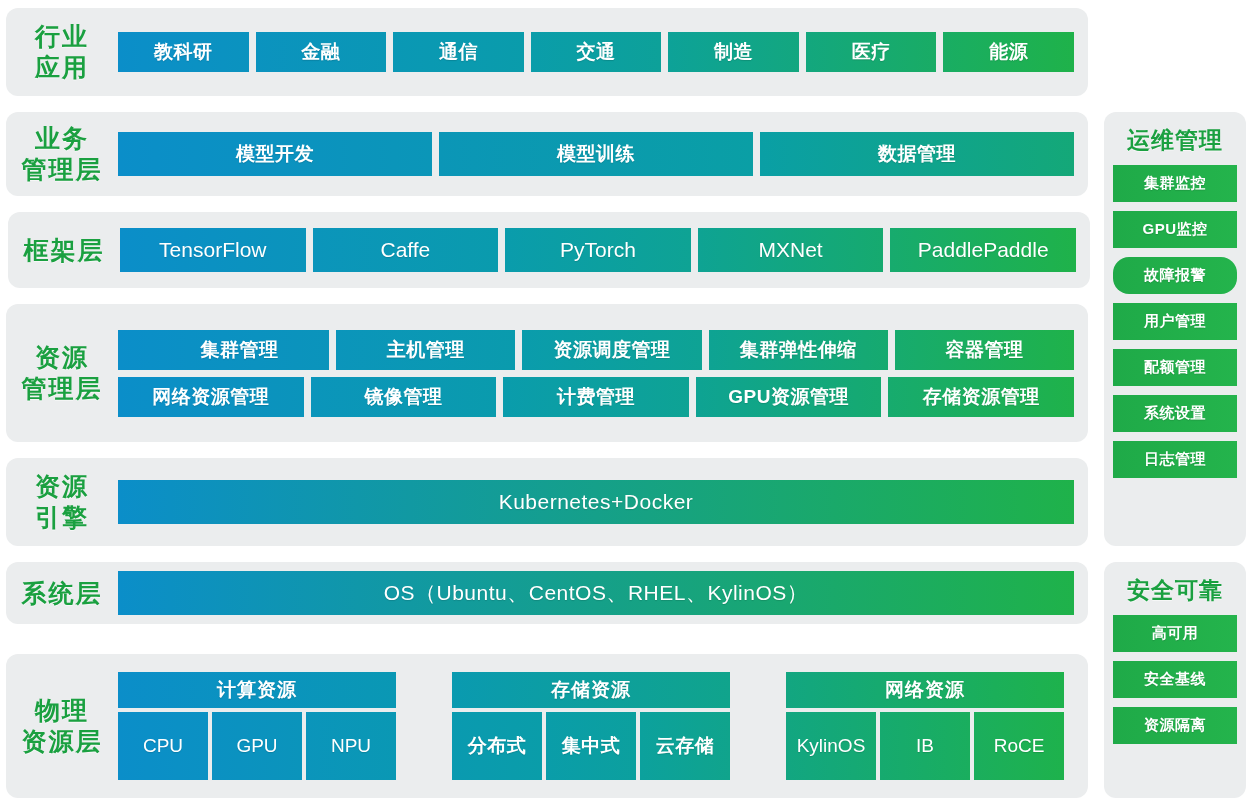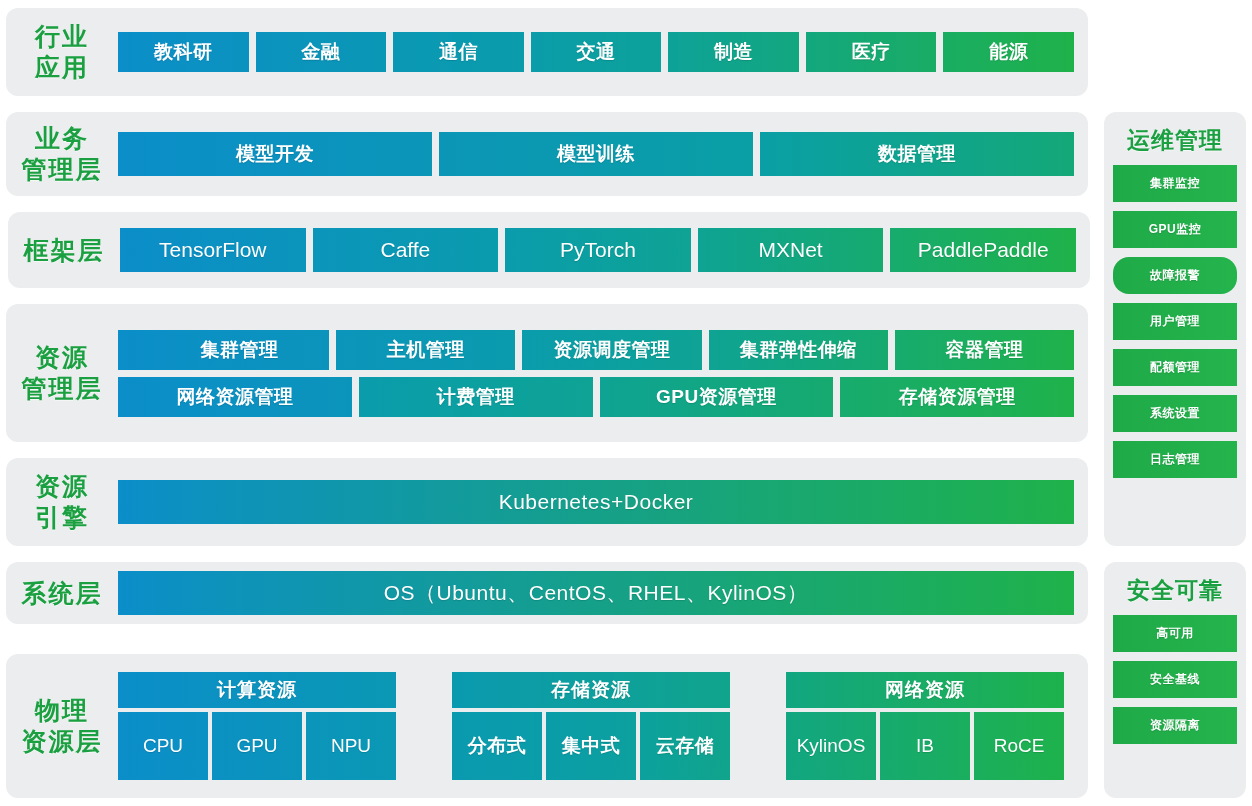--- a/index.html
+++ b/index.html
@@ -85,21 +85,21 @@
     letter-spacing: 1px;
     margin: 3px 0 9px 0;
     text-shadow: 0 1px 0 rgba(255,255,255,.55);
   }
   .side-item {
     height: 37px;
     display: flex;
     align-items: center;
     justify-content: center;
     color: #ffffff;
-    font-size: 12px;
+    font-size: 15px;
     font-weight: bold;
     letter-spacing: .5px;
     text-shadow: 0 1px 1px rgba(0,0,0,.13);
     margin-bottom: 9px;
     white-space: nowrap;
   }
   .side-item:last-child { margin-bottom: 0; }
 
   
   .phys-row {
@@ -201,20 +201,21 @@
     <div class="content">
       <div class="row">
         <div class="blk" style="background: linear-gradient(to right, rgb(11, 142, 201), rgb(11, 148, 187)); padding-left: 32px;">集群管理</div>
         <div class="blk" style="background: linear-gradient(to right, rgb(11, 149, 187), rgb(10, 155, 173));">主机管理</div>
         <div class="blk" style="background: linear-gradient(to right, rgb(10, 156, 172), rgb(14, 163, 148));">资源调度管理</div>
         <div class="blk" style="background: linear-gradient(to right, rgb(14, 163, 147), rgb(22, 170, 111));">集群弹性伸缩</div>
         <div class="blk" style="background: linear-gradient(to right, rgb(23, 171, 110), rgb(31, 178, 74));">容器管理</div>
       </div>
       <div class="row">
         <div class="blk" style="background: linear-gradient(to right, rgb(11, 142, 201), rgb(11, 148, 187));">网络资源管理</div>
+        <div class="blk" style="background: linear-gradient(to right, rgb(11, 149, 187), rgb(10, 155, 173));">镜像管理</div>
         <div class="blk" style="background: linear-gradient(to right, rgb(10, 156, 172), rgb(14, 163, 148));">计费管理</div>
         <div class="blk" style="background: linear-gradient(to right, rgb(14, 163, 147), rgb(22, 170, 111));">GPU资源管理</div>
         <div class="blk" style="background: linear-gradient(to right, rgb(23, 171, 110), rgb(31, 178, 74));">存储资源管理</div>
       </div>
     </div>
   </div>
 
   <div class="panel" id="panel-4" style="left:6px; top:458px; width:1082px; height:88px;">
     <div class="layer-label">
       <span class="ln">资源</span>

